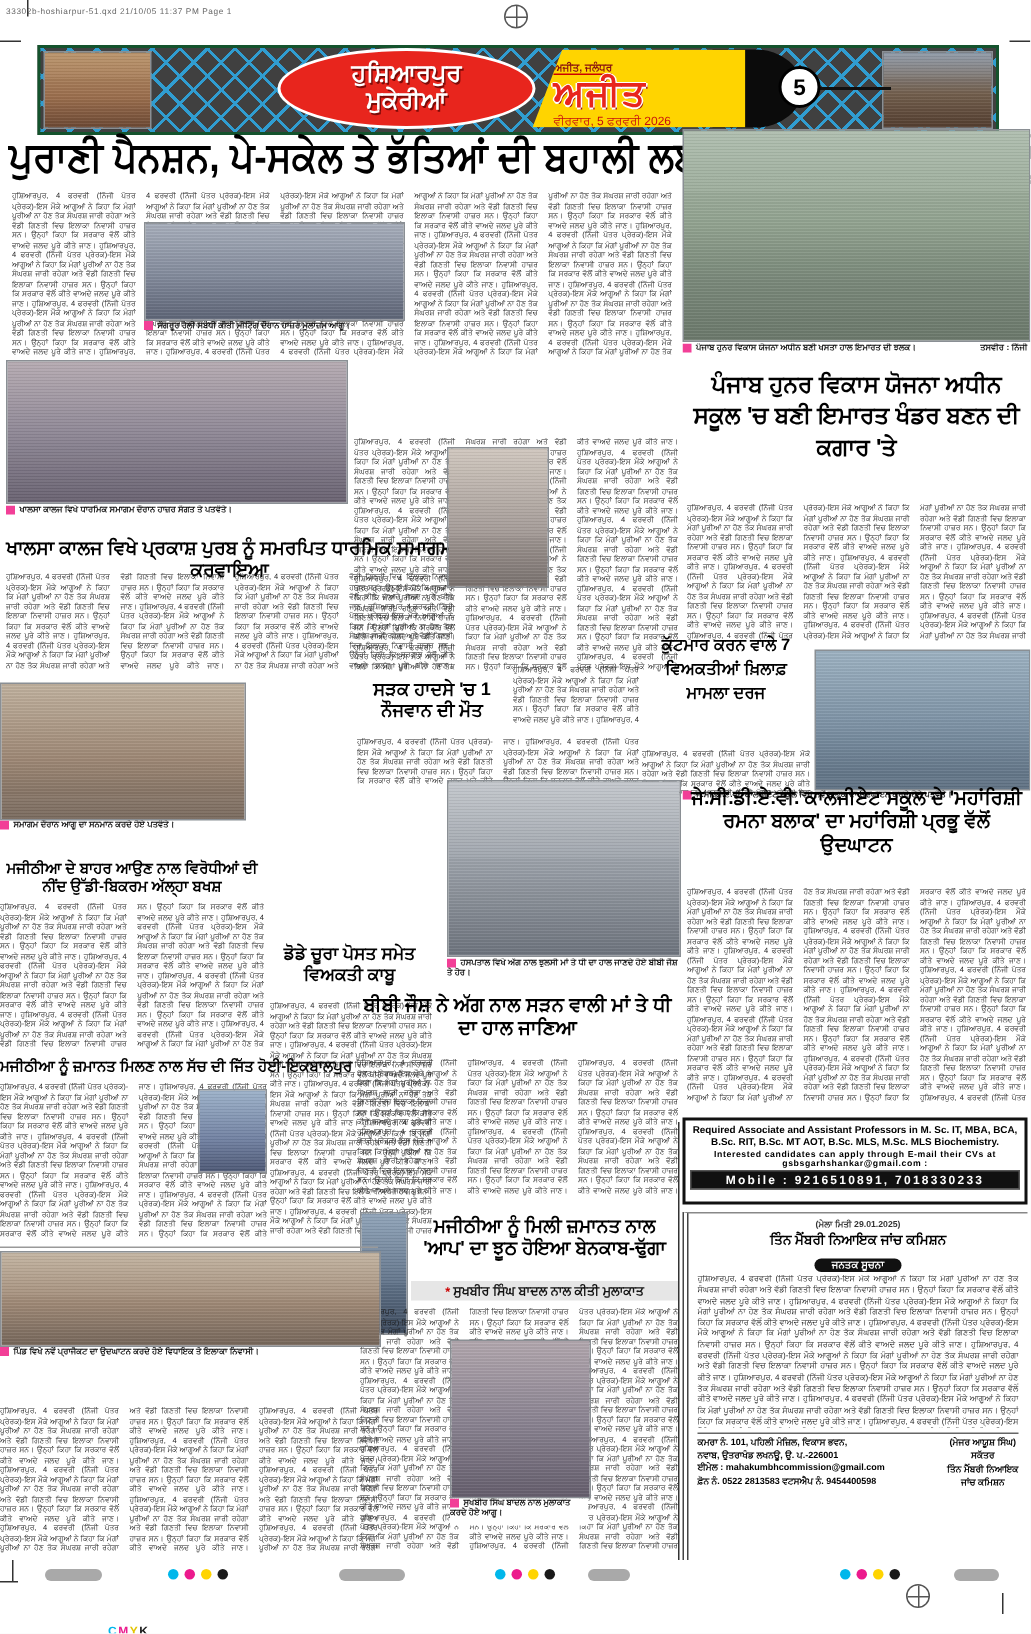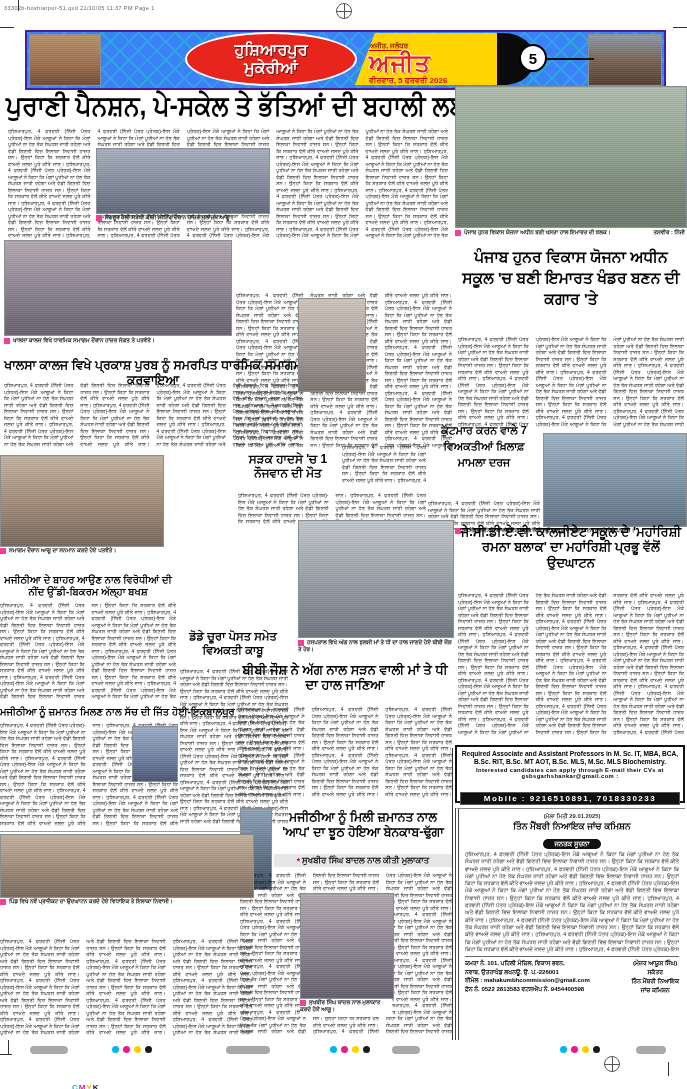--- a/index.html
+++ b/index.html
@@ -18,48 +18,48 @@
   .ph-street{background:linear-gradient(180deg,#b9936a 0%,#9c6f4e 60%,#6e4a35 100%);}
   .ph-cool{background:linear-gradient(180deg,#9fb4c4 0%,#7e93a6 55%,#5d6f81 100%);}
   
   .txt{position:absolute;font-size:5px;line-height:1.3;color:#1c1c1c;text-align:justify;
        overflow:hidden;column-gap:7px;word-break:break-word;}
   .hd{position:absolute;font-weight:700;color:#000;text-align:center;line-height:1.18;}
   .cap{position:absolute;font-size:5.6px;font-weight:700;color:#101010;line-height:1.25;overflow:hidden;}
   .cap .b{display:inline-block;width:6px;height:6px;background:#f23f97;margin-right:3px;vertical-align:middle;}
   .credit{float:right;font-weight:700;}
   
-  #masthead{position:absolute;left:25px;top:30px;width:637px;height:56px;border:2px solid #4c1d95;background:#3b82f6;}
+  #masthead{position:absolute;left:25px;top:30px;width:637px;height:56px;border:2px solid #14532d;background:#404040;}
   .lattice{position:absolute;inset:0;opacity:.9;
      background-image:repeating-linear-gradient(45deg,#2fa8e1 0 2px,transparent 2px 13px),
                       repeating-linear-gradient(135deg,#2fa8e1 0 2px,transparent 2px 13px);}
   #mh-red{position:absolute;left:158px;top:0px;width:172px;height:54px;background:#e8251d;
           border-radius:50%;border:2px solid #fff;box-sizing:border-box;z-index:3;
           display:flex;flex-direction:column;align-items:center;justify-content:center;}
   #mh-red div{color:#fff;font-weight:800;font-size:16px;line-height:1.1;text-shadow:1px 1px 0 #7c0b08;}
   #mh-yellow{position:absolute;left:328px;top:1px;width:142px;height:52px;background:#ffd400;z-index:2;
           clip-path:polygon(14% 0,100% 0,100% 100%,0 100%);padding:1px 2px 1px 14px;box-sizing:border-box;}
   #mh-paper-small{font-size:7px;font-weight:700;color:#871010;border-bottom:1px solid #c00;display:inline-block;}
   #mh-paper{font-size:24px;font-weight:800;color:#e8251d;line-height:1;margin-top:-1px;
      text-shadow:-1px 0 #fff,1px 0 #fff,0 -1px #fff,0 1px #fff,1px 1px 0 #9d1410;letter-spacing:1px;}
-  #mh-date{font-size:8px;font-weight:700;color:#c70f0f;margin-top:1px;}
+  #mh-date{font-size:8px;font-weight:400;color:#c70f0f;margin-top:1px;}
   #mh-black{position:absolute;left:448px;top:1px;width:60px;height:52px;background:#0b0b0b;
      border-radius:0 52% 52% 0 / 0 50% 50% 0;z-index:1;}
   #mh-line{position:absolute;left:505px;top:26px;width:62px;height:2px;background:#111;z-index:2;}
   #mh-page{position:absolute;left:492px;top:12px;width:28px;height:28px;background:#fff;border:2px solid #000;
      border-radius:50%;z-index:4;display:flex;align-items:center;justify-content:center;
      font-size:15px;font-weight:800;color:#000;box-sizing:border-box;}
   
   #ad-gursewa{position:absolute;left:455px;top:745px;width:230px;height:58px;border:2px solid #111;
      box-sizing:border-box;text-align:center;padding:2px 3px;background:#fff;}
   #ad-gursewa .t1{font-size:7.6px;font-weight:800;line-height:1.15;}
   #ad-gursewa .t2{font-size:6.6px;font-weight:700;line-height:1.2;margin-top:1px;}
   #ad-gursewa .t3{font-size:5.8px;font-weight:700;letter-spacing:.4px;margin-top:1px;}
   #ad-gursewa .t4{font-size:8px;font-weight:800;letter-spacing:1.5px;background:#111;color:#fff;
-      margin-top:13px;padding:1px 0;border:1px solid #555;}
+      margin-top:1px;padding:1px 0;border:1px solid #555;}
   #ad-kumbh{position:absolute;left:455px;top:808px;width:230px;height:232px;box-sizing:border-box;
      border-left:4px double #444;border-top:1px solid #888;padding:4px 6px;background:#fff;text-align:center;}
   #ad-kumbh .kt{font-size:14px;font-weight:800;letter-spacing:3px;}
   #ad-kumbh .kd{font-size:5.8px;font-weight:700;color:#333;}
   #ad-kumbh .ko{font-size:9px;font-weight:800;margin-top:1px;}
   #ad-kumbh .badge{display:inline-block;background:#111;color:#fff;font-size:6.8px;font-weight:700;
      border-radius:8px;padding:1px 12px;margin:2px 0;}
   #ad-kumbh .kbody{font-size:5.4px;line-height:1.35;text-align:justify;height:102px;overflow:hidden;color:#222;}
   #ad-kumbh .kontact{display:flex;justify-content:space-between;border-top:1px solid #666;
      margin-top:3px;padding-top:2px;text-align:left;}

